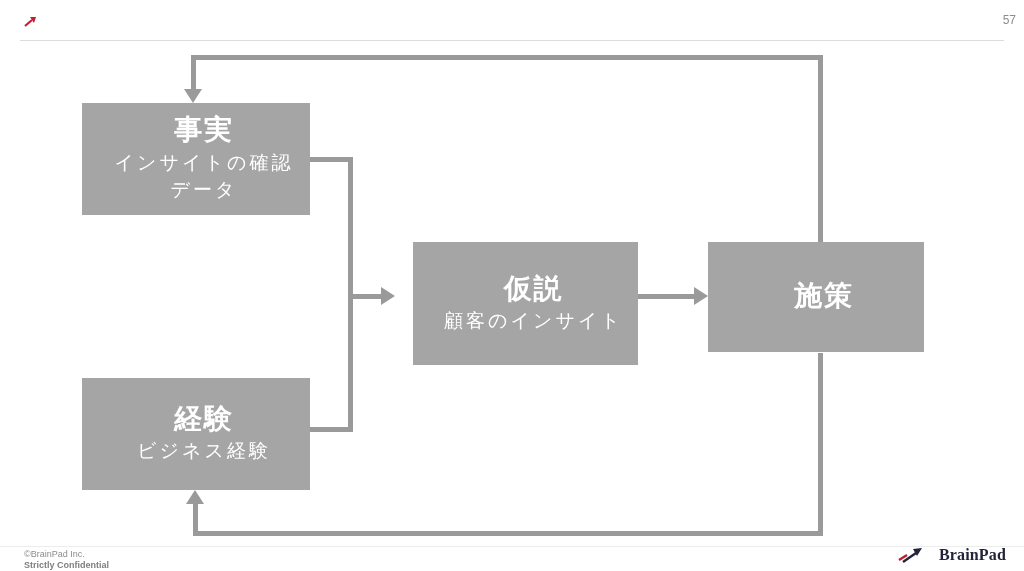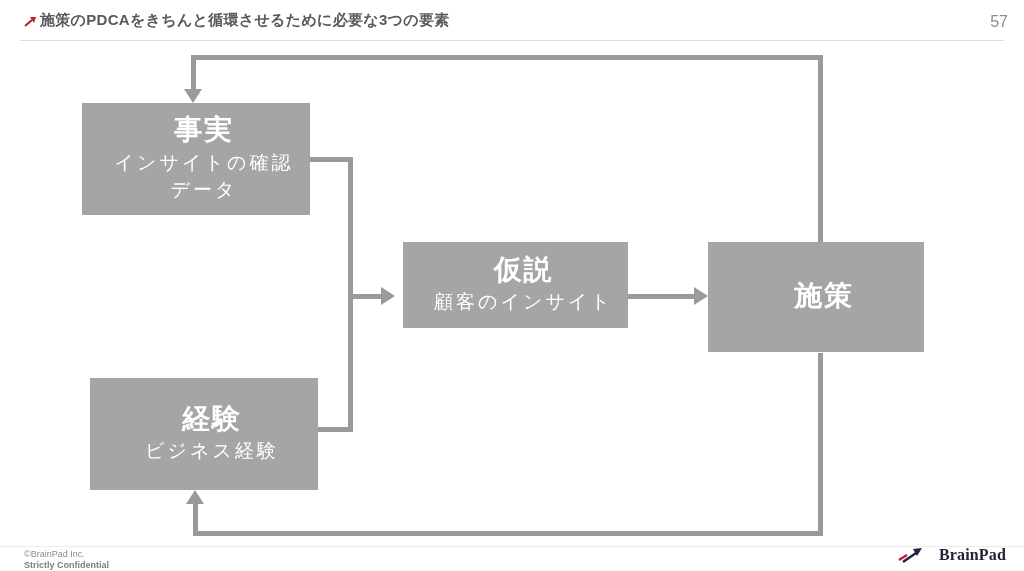--- a/index.html
+++ b/index.html
@@ -14,22 +14,22 @@
   }
 
   
   .hdr-icon { position: absolute; left: 24px; top: 16px; }
   .hdr-title {
     position: absolute; left: 40px; top: 11px;
     font-size: 15px; font-weight: bold; color: #595959;
     letter-spacing: 0.02em;
   }
   .page-num {
-    position: absolute; right: 16px; top: 13px;
-    font-size: 16px; color: #8c8c8c;
+    position: absolute; right: 8px; top: 13px;
+    font-size: 12px; color: #8c8c8c;
   }
   .hdr-divider {
     position: absolute; left: 20px; right: 20px; top: 40px;
     height: 1px; background: #dcdcdc;
   }
 
   
   .box {
     position: absolute;
     background: #a5a5a5;
@@ -85,21 +85,20 @@
 </style>
 </head>
 <body>
 
 <div class="slide">
 
   <svg class="hdr-icon" width="13" height="12" viewBox="0 0 13 12">
     <line x1="1" y1="10" x2="8" y2="4" stroke="#c01f2f" stroke-width="2.2"></line>
     <polygon points="6,1 12,1 10,7" fill="#c01f2f"></polygon>
   </svg>
-  <div class="hdr-title">施策のPDCAをきちんと循環させるために必要な3つの要素</div>
   <div class="page-num">57</div>
   <div class="hdr-divider"></div>
 
   <div class="line" style="left:310px; top:157px; width:40px; height:5px;"></div>
   <div class="line" style="left:310px; top:427px; width:40px; height:5px;"></div>
   <div class="line" style="left:348px; top:157px; width:5px; height:275px;"></div>
   <div class="line" style="left:348px; top:294px; width:33px; height:5px;"></div>
   <div class="arrow arrow-right" style="left:381px; top:287px;"></div>
 
   <div class="line" style="left:620px; top:294px; width:74px; height:5px;"></div>
@@ -114,26 +113,26 @@
   <div class="line" style="left:193px; top:531px; width:630px; height:5px;"></div>
   <div class="line" style="left:193px; top:504px; width:5px; height:32px;"></div>
   <div class="arrow arrow-up" style="left:186px; top:490px;"></div>
 
   <div class="box" style="left:82px; top:103px; width:228px; height:112px;">
     <div class="box-title">事実</div>
     <div class="box-line">インサイトの確認</div>
     <div class="box-line">データ</div>
   </div>
 
-  <div class="box" style="left:90px; top:378px; width:228px; height:112px;">
+  <div class="box" style="left:82px; top:378px; width:228px; height:112px;">
     <div class="box-title">経験</div>
     <div class="box-line">ビジネス経験</div>
   </div>
 
-  <div class="box" style="left:403px; top:242px; width:225px; height:86px;">
+  <div class="box" style="left:413px; top:242px; width:225px; height:123px;">
     <div class="box-title">仮説</div>
     <div class="box-line">顧客のインサイト</div>
   </div>
 
   <div class="box" style="left:708px; top:242px; width:216px; height:110px;">
     <div class="box-title">施策</div>
   </div>
 
   <div class="footer-divider"></div>
   <div class="footer-left">

